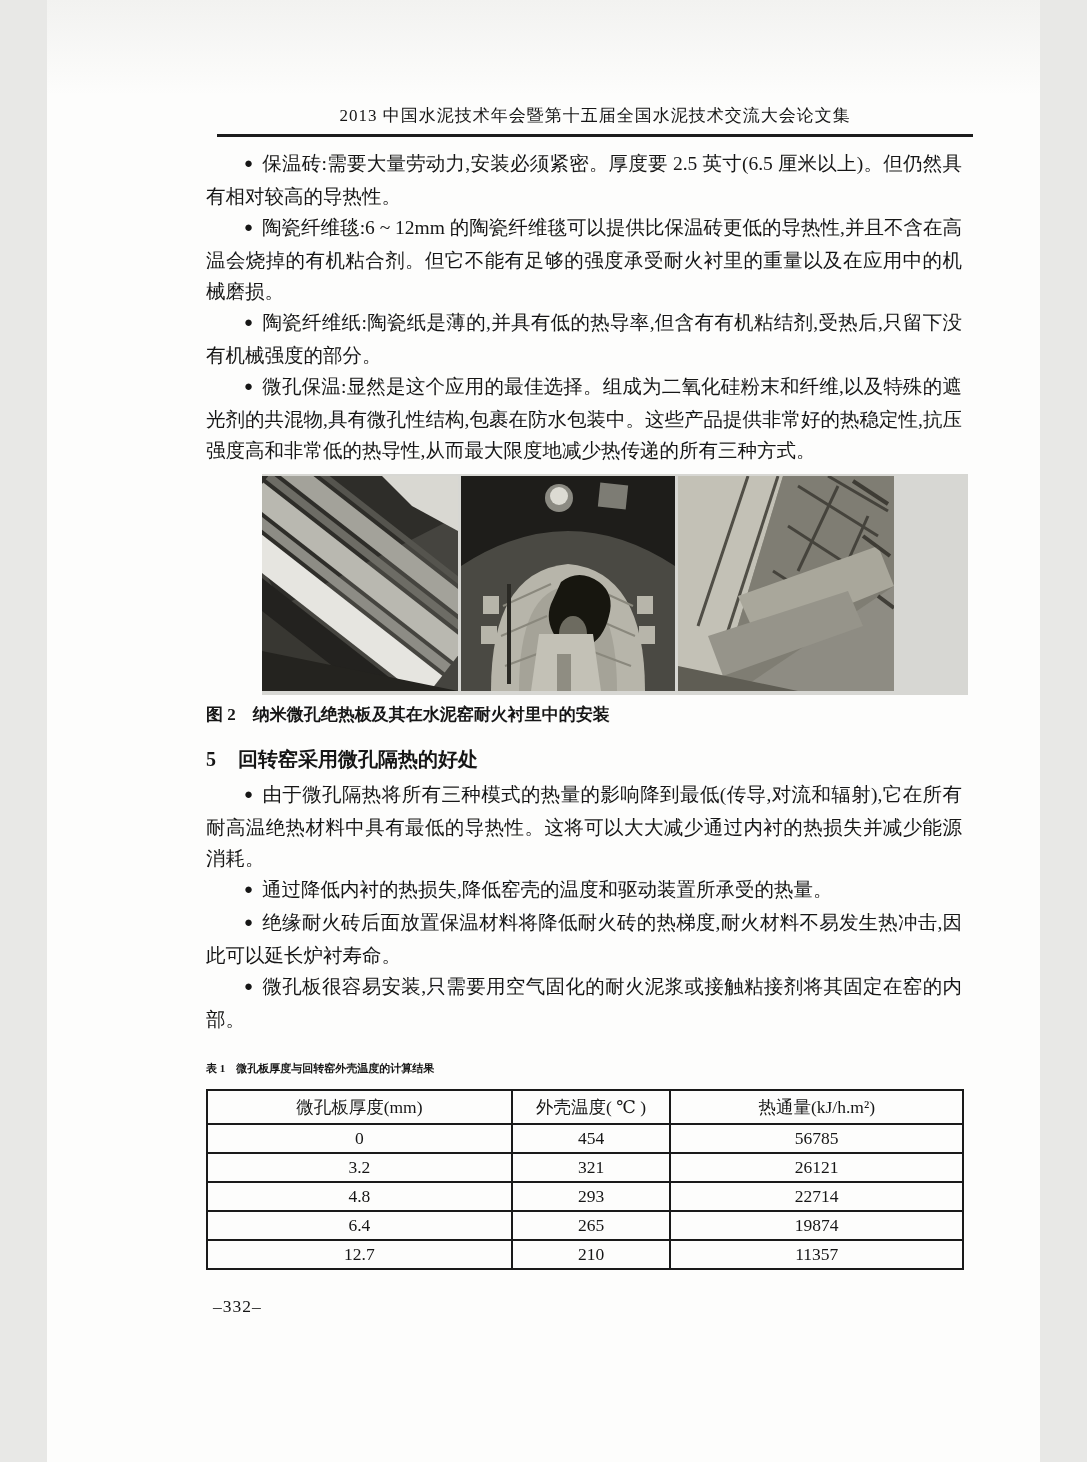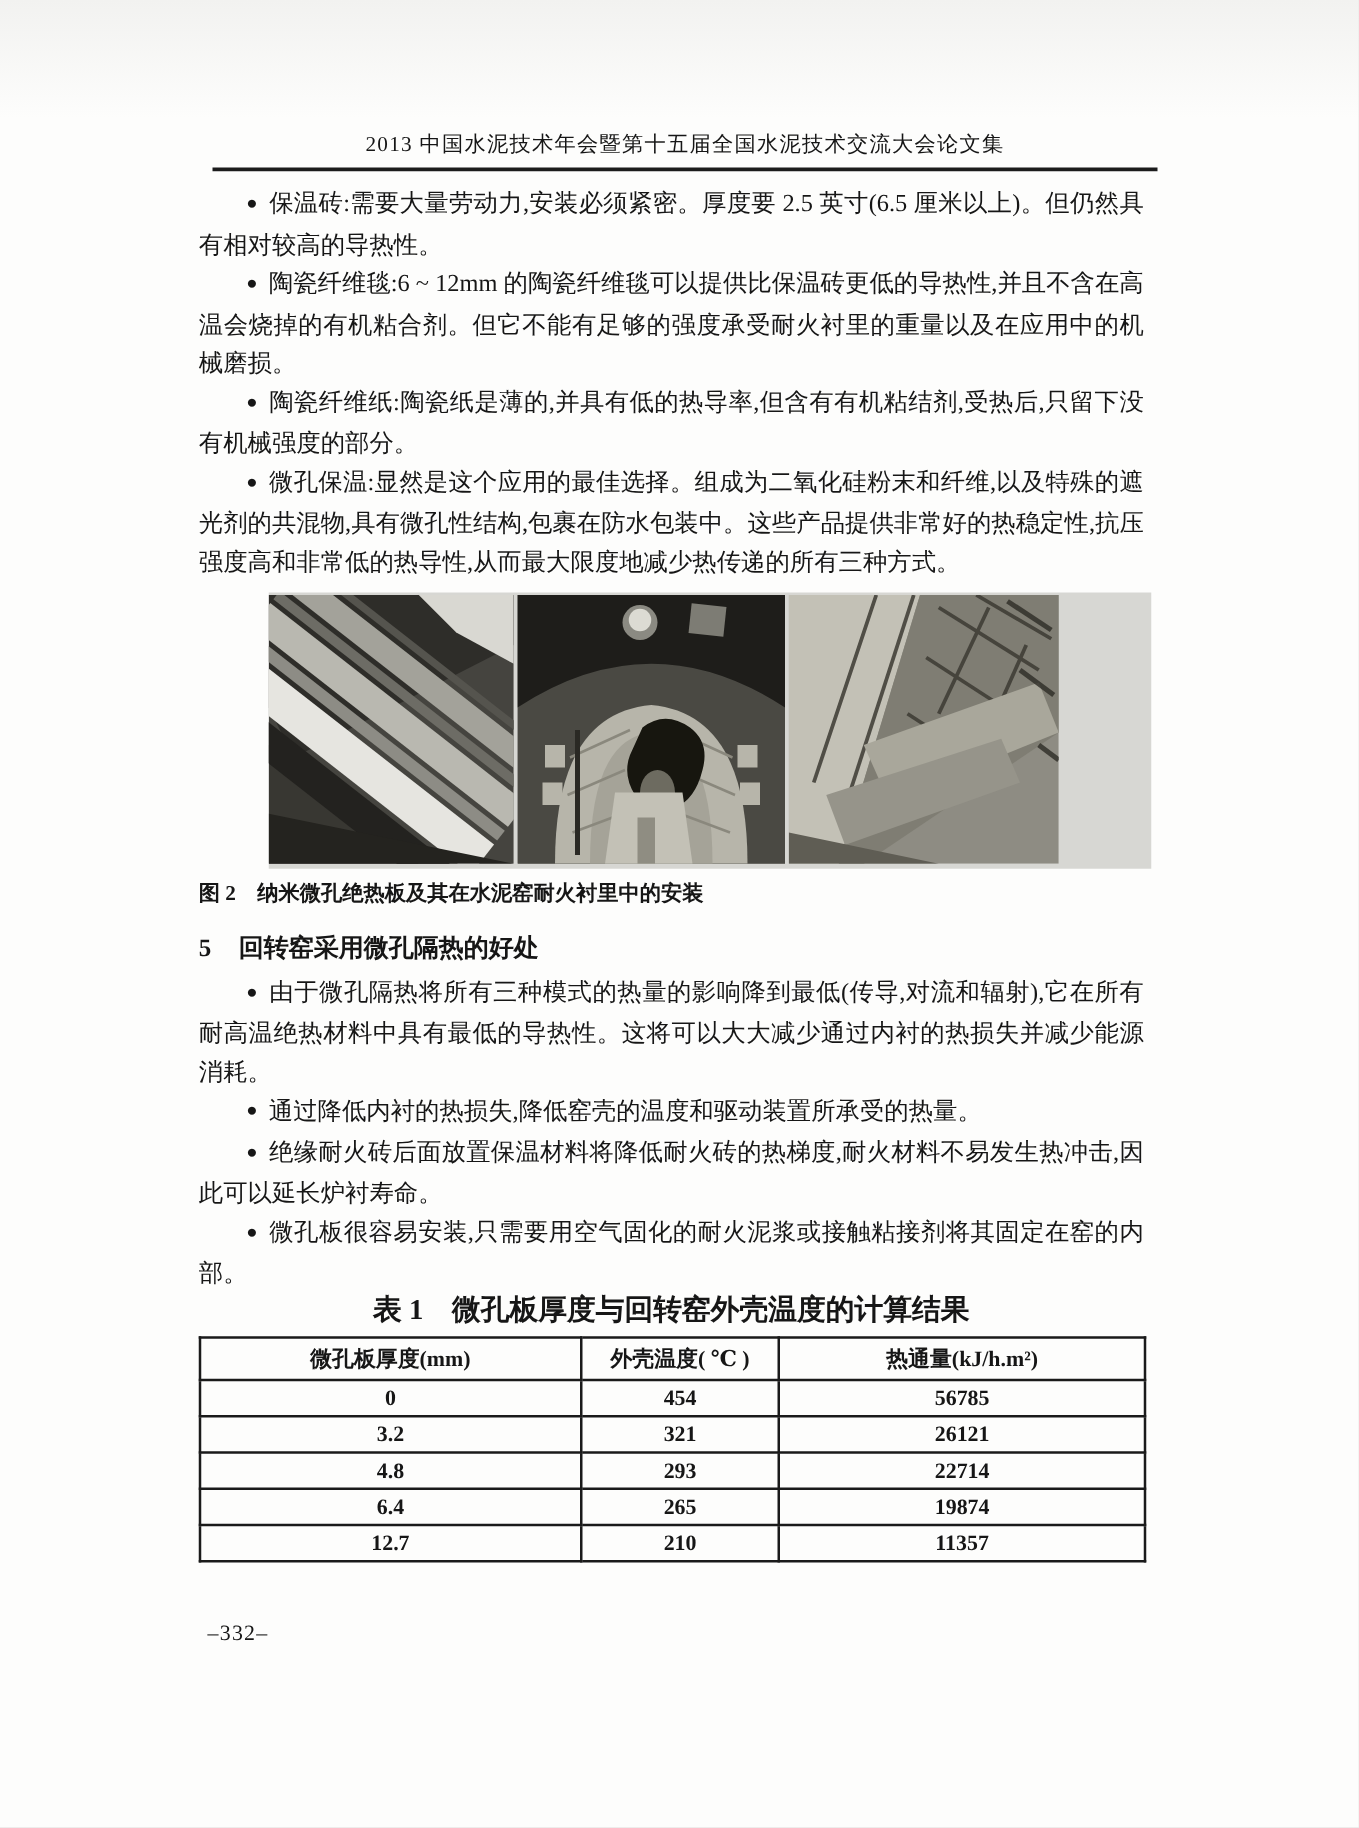--- a/index.html
+++ b/index.html
@@ -1,18 +1,18 @@
 <!DOCTYPE html>
 <html><head>
 <meta charset="utf-8">
 <style>
   html,body { margin:0; padding:0; background:#e8e8e6; }
   .page {
     position:relative;
-    width:1087px; height:1462px;
+    width:993px; height:1462px;
     margin:0 auto;
     background:linear-gradient(180deg,#f2f2f0 0px,#fdfdfc 95px,#fdfdfc 100%);
     font-family:"Liberation Serif","DejaVu Serif",serif;
     color:#161616;
     overflow:hidden;
   }
   .running-header {
     position:absolute; top:104px; left:170px; width:756px;
     text-align:center; font-size:17px; letter-spacing:1px;
     white-space:nowrap;
@@ -40,30 +40,30 @@
   .photo { display:block; height:215px; }
   .figure-caption {
     margin-top:7px; text-align:left; font-weight:bold;
     font-size:17px; line-height:26px;
   }
   .section-heading {
     margin:16px 0 5px 0; font-size:20px; font-weight:bold; line-height:30px;
   }
   .section-number { display:inline-block; margin-right:22px; }
   .table-title {
-    margin-bottom:8px; text-align:center;
-    font-weight:bold; font-size:23px; line-height:26px;
+    margin-top:20px; margin-bottom:8px; text-align:left;
+    font-weight:bold; font-size:11px; line-height:26px;
   }
   table.data {
     width:758px; border-collapse:collapse; table-layout:fixed;
     font-size:17.5px;
   }
   table.data th, table.data td {
     border:2px solid #1a1a1a; text-align:center; padding:0;
-    font-weight:bold;
+    font-weight:normal;
   }
   table.data th { height:32px; }
   table.data td { height:27px; font-family:"Liberation Serif","DejaVu Serif",serif; }
   col.c1 { width:40.3%; } col.c2 { width:21%; } col.c3 { width:38.7%; }
   .page-number {
     position:absolute; left:166px; top:1296px; font-size:17.5px;
     letter-spacing:1px;
   }
 </style>
 </head>

